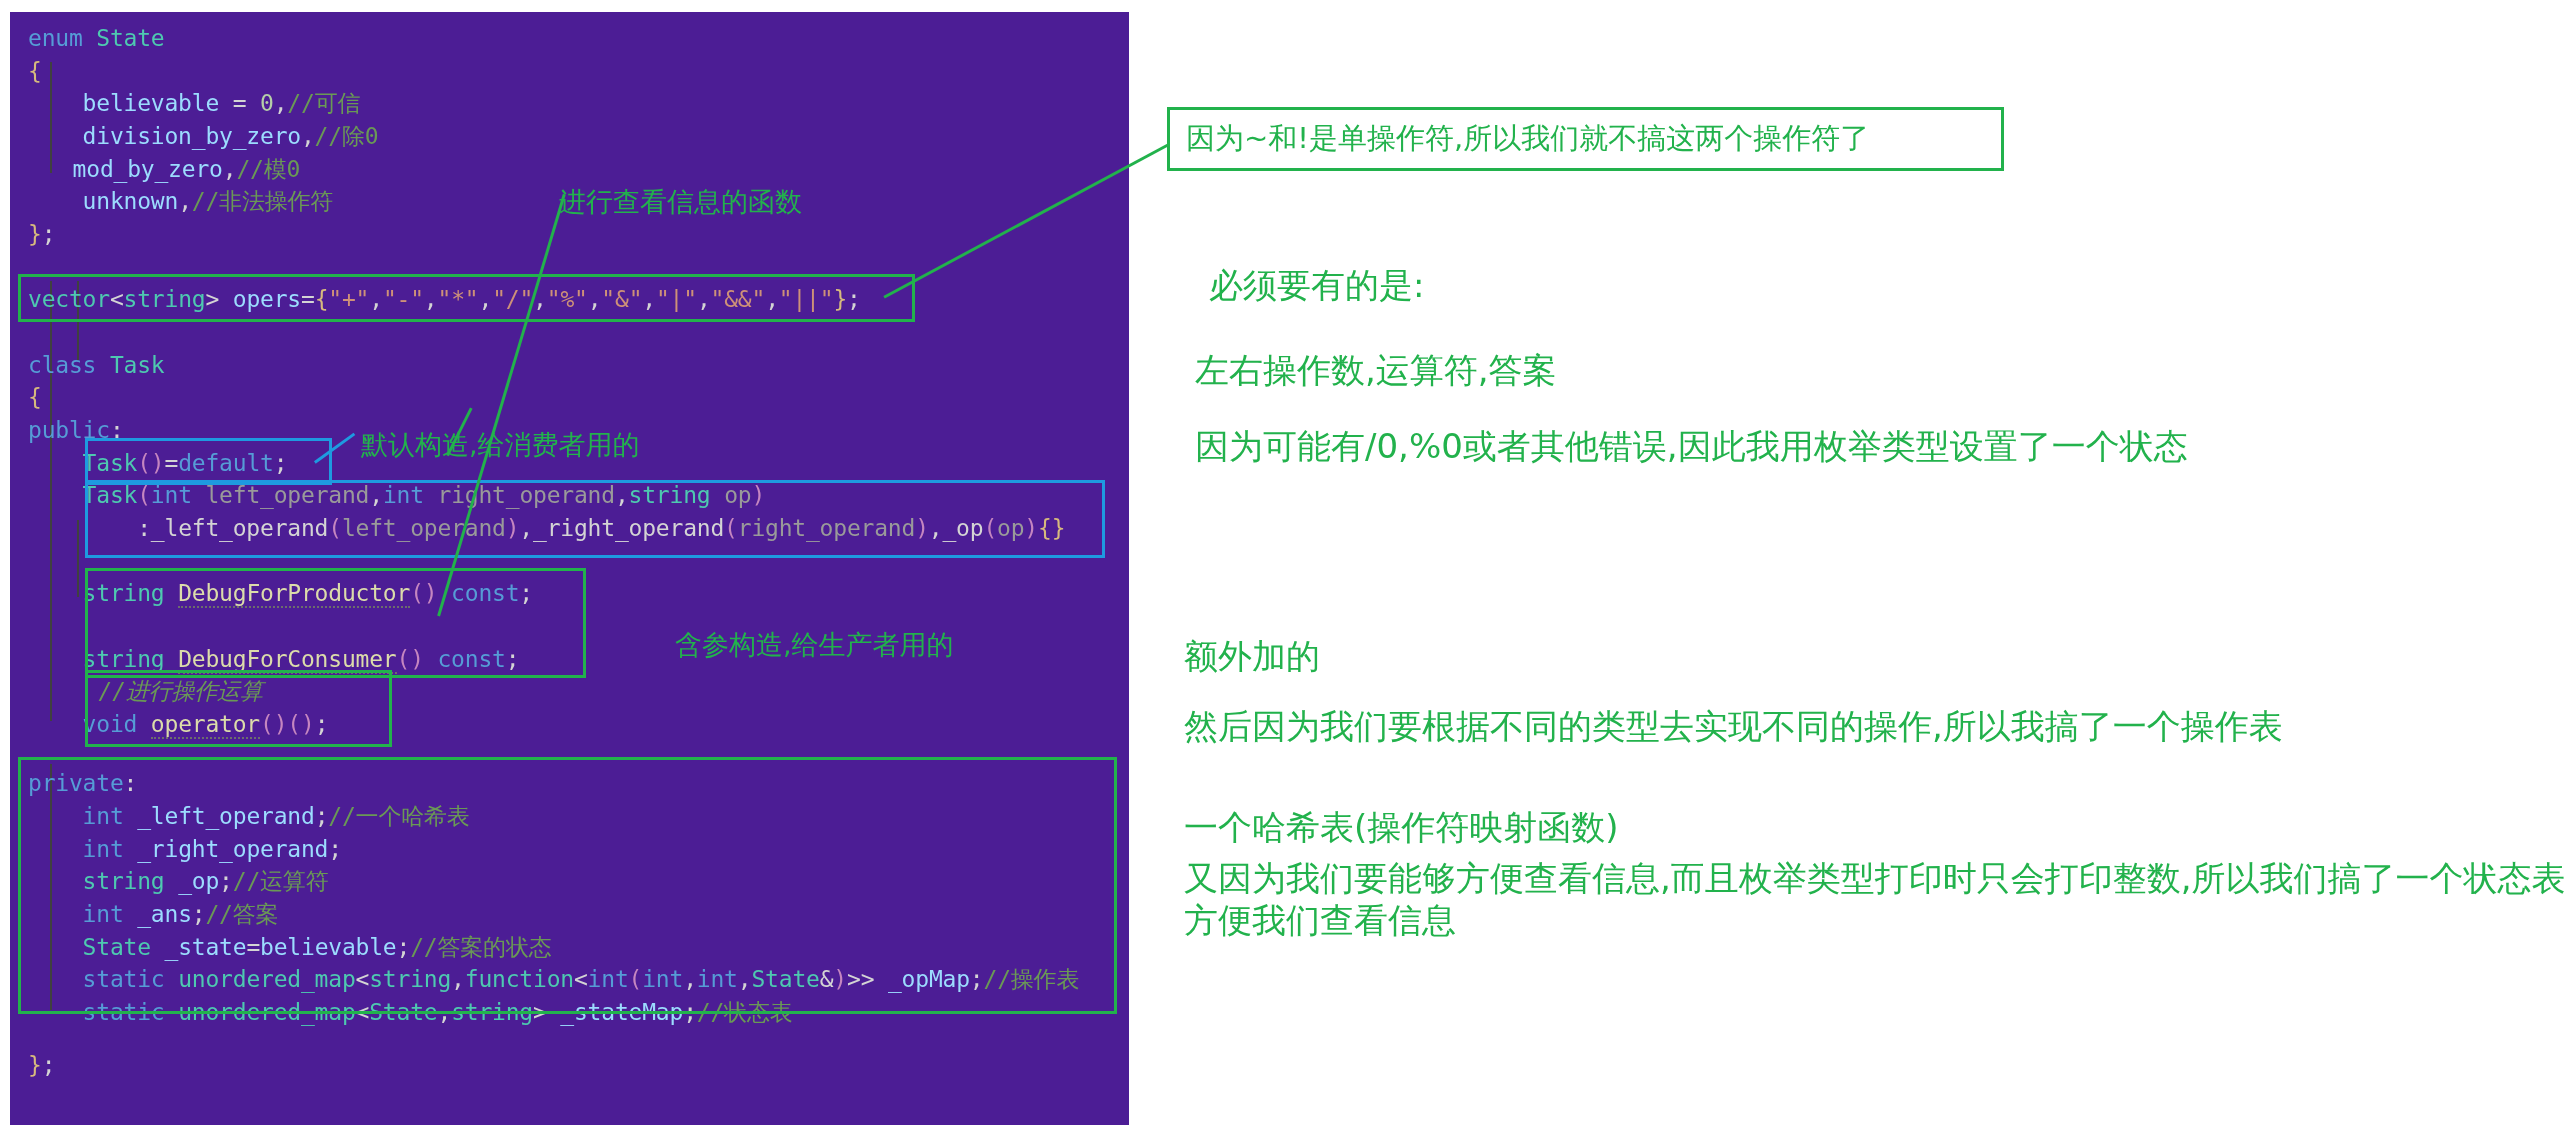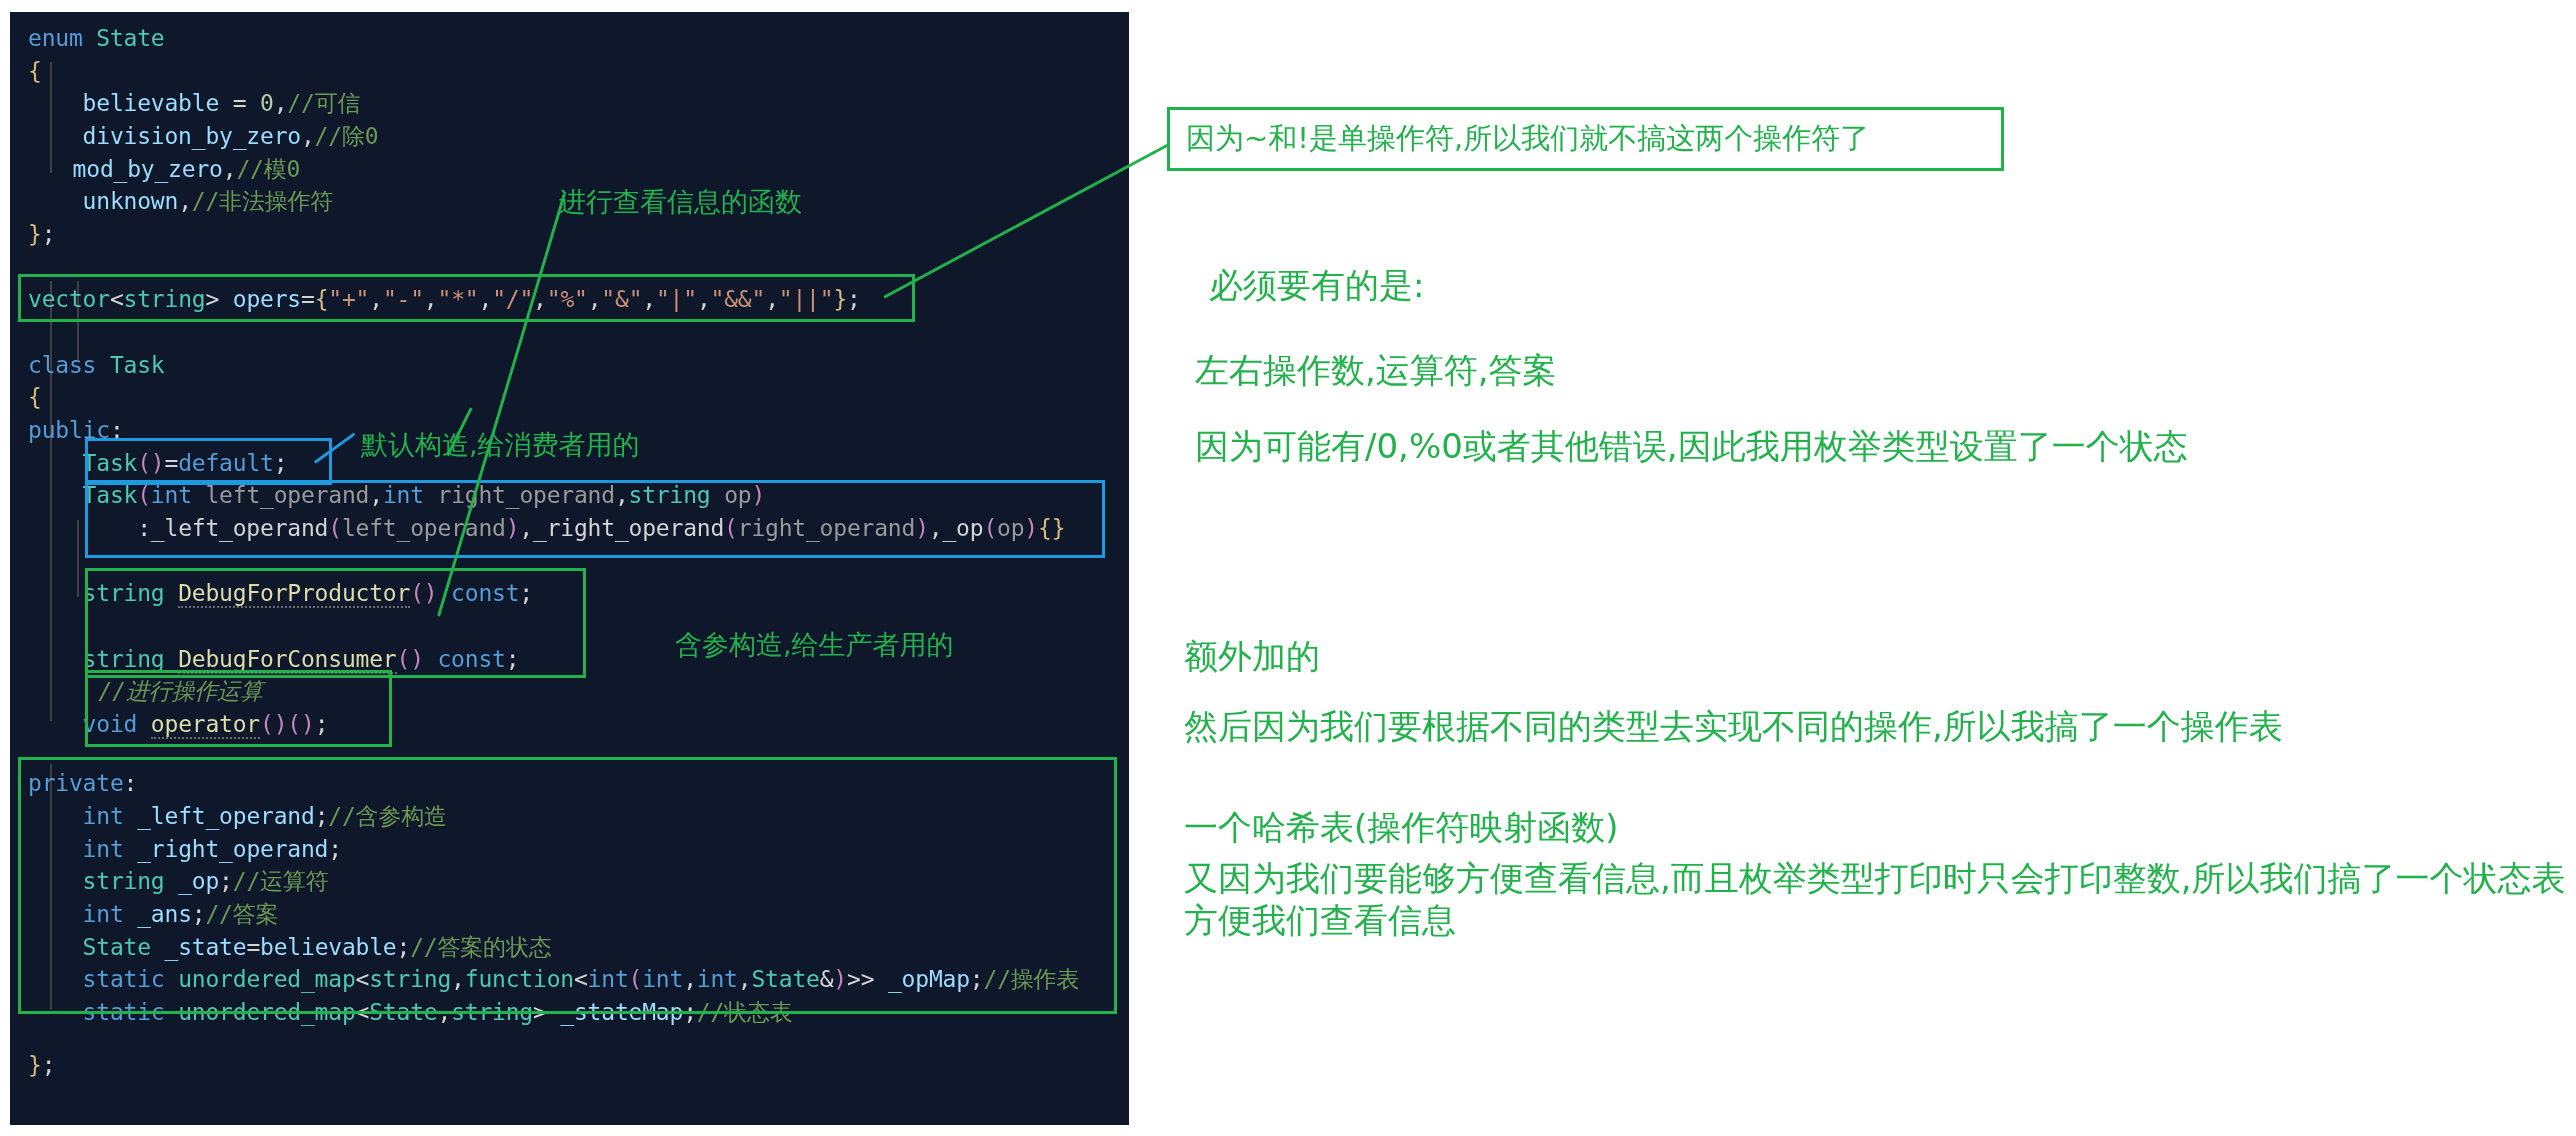--- a/index.html
+++ b/index.html
@@ -4,21 +4,21 @@
 <style>
   html,body{margin:0;padding:0;background:#ffffff;}
   body{
     width:2576px;height:1137px;position:relative;overflow:hidden;
     font-family:"Liberation Sans","DejaVu Sans",sans-serif;
   }
 
   
   #code-panel{
     position:absolute;left:10px;top:12px;width:1119px;height:1113px;
-    background:#0f172a;
+    background:#4c1d95;
   }
   .code-line{
     position:absolute;left:0;white-space:pre;
     font-family:"DejaVu Sans Mono","Liberation Mono",monospace;
     font-size:23px;line-height:33px;letter-spacing:-0.2px;
   }
   
   .guide{position:absolute;width:2px;background:#404040;}
 
   
@@ -83,21 +83,21 @@
   <div class="code-line" style="top:435px;left:18px;">    <span class="type">Task</span><span class="mag">()</span><span class="plain">=</span><span class="kw">default</span><span class="plain">;</span></div>
   <div class="code-line" style="top:467px;left:18px;">    <span class="type">Task</span><span class="mag">(</span><span class="kw">int</span> <span class="param">left_operand</span><span class="plain">,</span><span class="kw">int</span> <span class="param">right_operand</span><span class="plain">,</span><span class="type">string</span> <span class="param">op</span><span class="mag">)</span></div>
   <div class="code-line" style="top:500px;left:18px;">        <span class="plain">:</span><span class="plain">_left_operand</span><span class="mag">(</span><span class="param">left_operand</span><span class="mag">)</span><span class="plain">,_right_operand</span><span class="mag">(</span><span class="param">right_operand</span><span class="mag">)</span><span class="plain">,_op</span><span class="mag">(</span><span class="param">op</span><span class="mag">)</span><span class="brc">{}</span></div>
 
   <div class="code-line" style="top:565px;left:18px;">    <span class="type">string</span> <span class="fn undl">DebugForProductor</span><span class="mag">()</span> <span class="kw">const</span><span class="plain">;</span></div>
   <div class="code-line" style="top:631px;left:18px;">    <span class="type">string</span> <span class="fn undl">DebugForConsumer</span><span class="mag">()</span> <span class="kw">const</span><span class="plain">;</span></div>
   <div class="code-line" style="top:663px;left:34px;font-style:italic;">    <span class="cmt">//进行操作运算</span></div>
   <div class="code-line" style="top:696px;left:18px;">    <span class="kw">void</span> <span class="fn undl">operator</span><span class="mag">()()</span><span class="plain">;</span></div>
 
   <div class="code-line" style="top:755px;left:18px;"><span class="kw">private</span><span class="plain">:</span></div>
-  <div class="code-line" style="top:788px;left:18px;">    <span class="kw">int</span> <span class="lightblue">_left_operand</span><span class="plain">;</span><span class="cmt">//含参构造</span></div>
+  <div class="code-line" style="top:788px;left:18px;">    <span class="kw">int</span> <span class="lightblue">_left_operand</span><span class="plain">;</span><span class="cmt">//一个哈希表</span></div>
   <div class="code-line" style="top:821px;left:18px;">    <span class="kw">int</span> <span class="lightblue">_right_operand</span><span class="plain">;</span></div>
   <div class="code-line" style="top:853px;left:18px;">    <span class="type">string</span> <span class="lightblue">_op</span><span class="plain">;</span><span class="cmt">//运算符</span></div>
   <div class="code-line" style="top:886px;left:18px;">    <span class="kw">int</span> <span class="lightblue">_ans</span><span class="plain">;</span><span class="cmt">//答案</span></div>
   <div class="code-line" style="top:919px;left:18px;">    <span class="type">State</span> <span class="lightblue">_state</span><span class="plain">=</span><span class="lightblue">believable</span><span class="plain">;</span><span class="cmt">//答案的状态</span></div>
   <div class="code-line" style="top:951px;left:18px;">    <span class="kw">static</span> <span class="type">unordered_map</span><span class="plain">&lt;</span><span class="type">string</span><span class="plain">,</span><span class="type">function</span><span class="plain">&lt;</span><span class="kw">int</span><span class="mag">(</span><span class="kw">int</span><span class="plain">,</span><span class="kw">int</span><span class="plain">,</span><span class="type">State</span><span class="plain">&amp;</span><span class="mag">)</span><span class="plain">&gt;&gt; </span><span class="lightblue">_opMap</span><span class="plain">;</span><span class="cmt">//操作表</span></div>
   <div class="code-line" style="top:984px;left:18px;">    <span class="kw">static</span> <span class="type">unordered_map</span><span class="plain">&lt;</span><span class="type">State</span><span class="plain">,</span><span class="type">string</span><span class="plain">&gt; </span><span class="lightblue">_stateMap</span><span class="plain">;</span><span class="cmt">//状态表</span></div>
   <div class="code-line" style="top:1037px;left:18px;"><span class="brc">}</span><span class="plain">;</span></div>
 
   <div class="box green" style="left:8px;top:262px;width:897px;height:48px;"></div>
   <div class="box blue" style="left:75px;top:426px;width:247px;height:47px;"></div>

